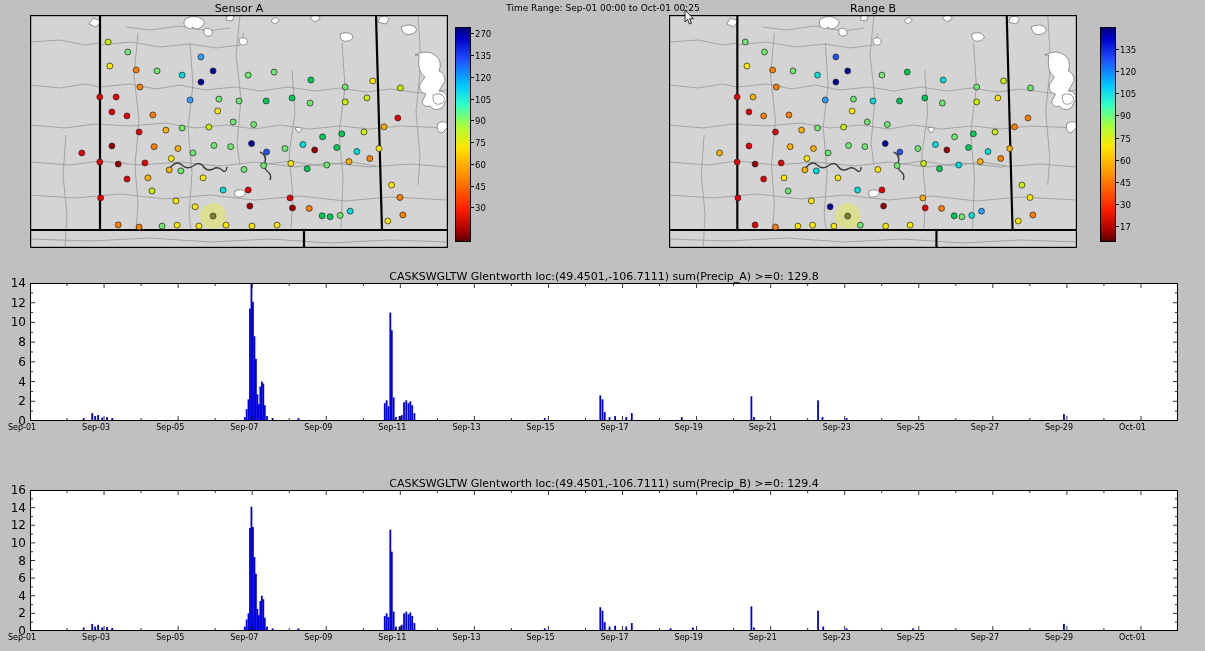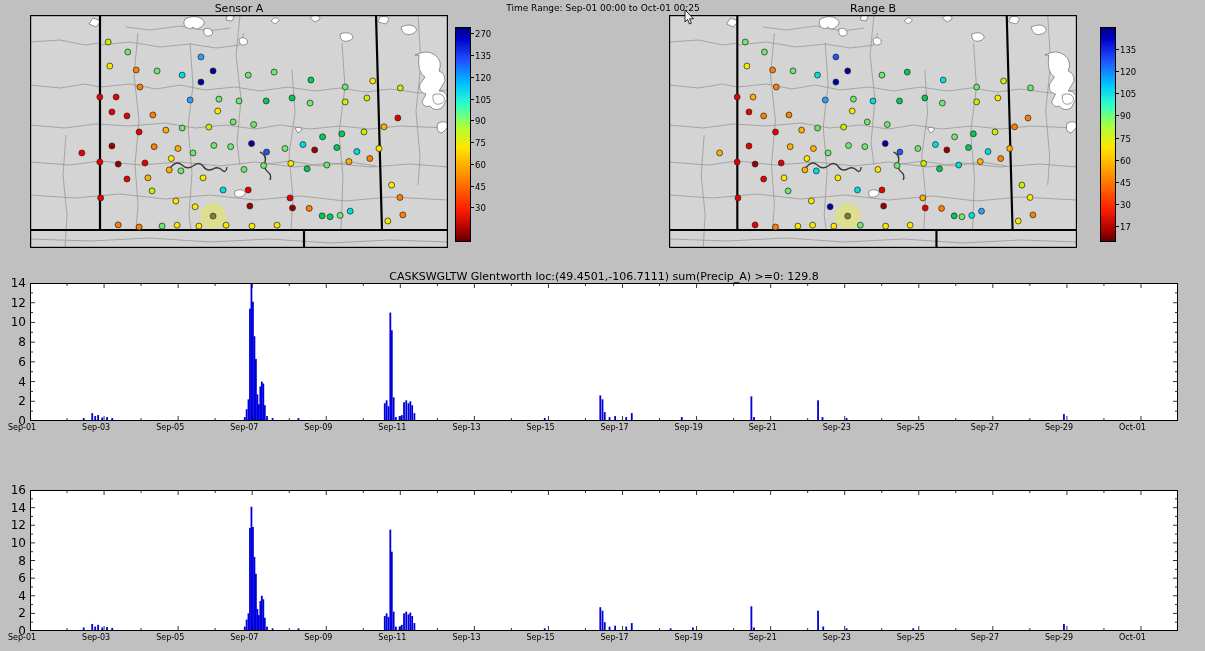--- a/index.html
+++ b/index.html
@@ -512,20 +512,21 @@
       <div class="xlab" style="left:600.516129032258px;top:423px;">Sep-17</div>
       <div class="xlab" style="left:674.5806451612904px;top:423px;">Sep-19</div>
       <div class="xlab" style="left:748.6451612903226px;top:423px;">Sep-21</div>
       <div class="xlab" style="left:822.7096774193549px;top:423px;">Sep-23</div>
       <div class="xlab" style="left:896.7741935483871px;top:423px;">Sep-25</div>
       <div class="xlab" style="left:970.8387096774194px;top:423px;">Sep-27</div>
       <div class="xlab" style="left:1044.9032258064515px;top:423px;">Sep-29</div>
       <div class="xlab" style="left:1118.967741935484px;top:423px;">Oct-01</div>
     </div>
 
+  <div class="chart-title" style="top:477px;">CASKSWGLTW Glentworth loc:(49.4501,-106.7111) sum(Precip_B) &gt;=0: 129.4</div>
   <svg id="chart-b" style="left:30px;top:490px;" width="1148" height="141">
       <rect x="0" y="0" width="1148" height="141" fill="#ffffff"></rect>
       <rect x="52.79677419354839" y="137.475" width="1.8" height="3.5250000000000004" fill="#0000dd"></rect>
       <rect x="61.314193548387095" y="133.95" width="1.8" height="7.050000000000001" fill="#0000dd"></rect>
       <rect x="64.27677419354839" y="136.59375" width="1.8" height="4.40625" fill="#0000dd"></rect>
       <rect x="67.23935483870967" y="134.83125" width="1.8" height="6.168749999999999" fill="#0000dd"></rect>
       <rect x="71.31290322580644" y="137.475" width="1.8" height="3.5250000000000004" fill="#0000dd"></rect>
       <rect x="76.12709677419353" y="137.034375" width="1.8" height="3.965625" fill="#0000dd"></rect>
       <rect x="81.31161290322581" y="137.915625" width="1.8" height="3.0843749999999996" fill="#0000dd"></rect>
       <rect x="213.88709677419354" y="136.59375" width="1.8" height="4.40625" fill="#0000dd"></rect>

